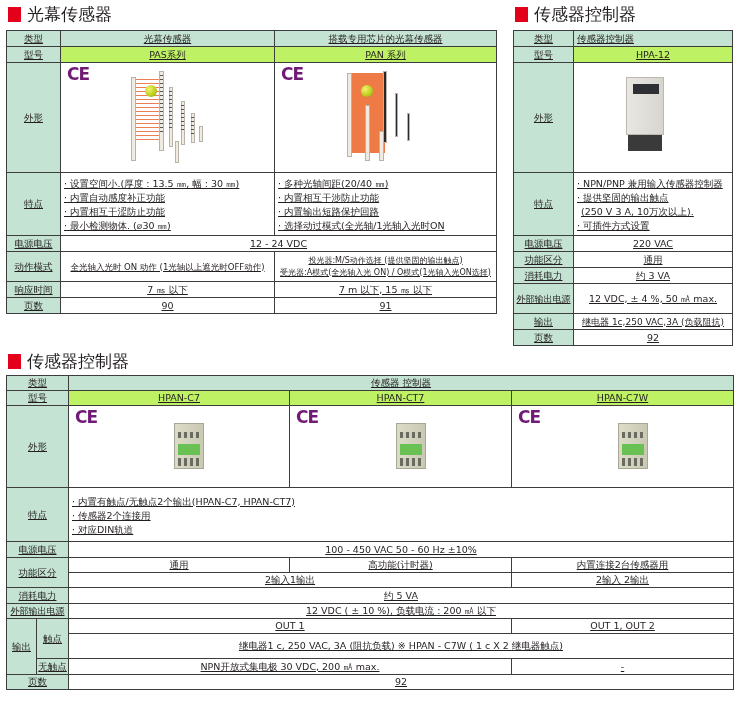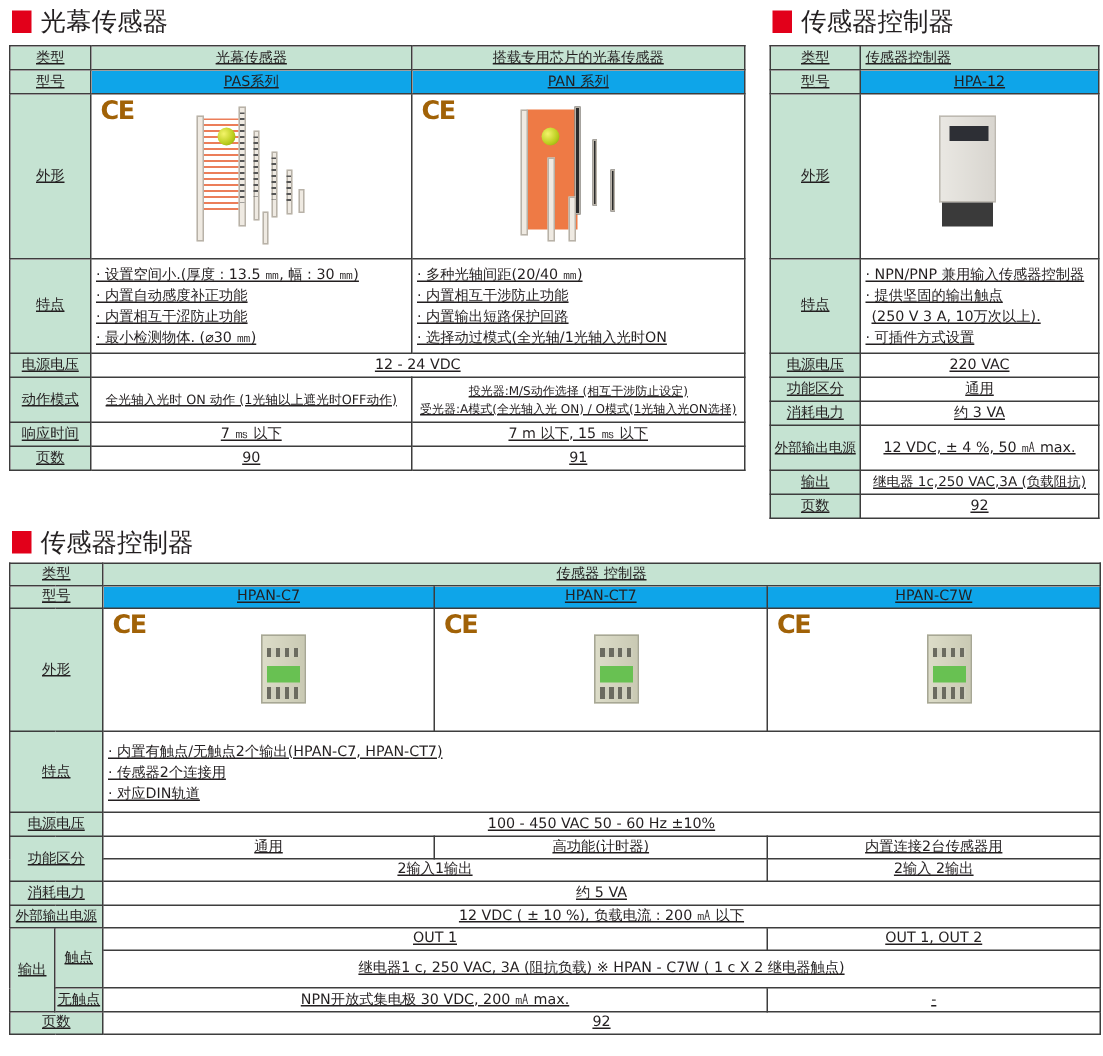--- a/index.html
+++ b/index.html
@@ -6,26 +6,26 @@
   html, body { width: 735px; height: 704px; background: #ffffff; overflow: hidden; }
   body { position: relative; font-family: "DejaVu Sans", "Liberation Sans", sans-serif; color: #231f20; }
 
   .heading { position: absolute; display: flex; align-items: center; font-size: 17px; color: #231f20; font-weight: normal; }
   .heading .sq { width: 13px; height: 15px; background: #e2001a; margin-right: 6px; display: inline-block; }
 
   table { position: absolute; border-collapse: collapse; table-layout: fixed; font-size: 9.5px; text-decoration: underline; }
   td { border: 1px solid #3d3d3d; text-align: center; vertical-align: middle; padding: 0 3px; line-height: 14px; white-space: nowrap; overflow: hidden; }
   td.lbl { background: #c5e3d2; }
   tr.type-row td.val { background: #c5e3d2; }
-  tr.model-row td.val { background: #0ea5e9; }
+  tr.model-row td.val { background: #bef264; }
   .feat { padding-top: 2px; text-align: left; vertical-align: middle; }
   .feat div { line-height: 14px; }
 
   .img-cell { position: relative; vertical-align: top; }
-  .ce { position: absolute; left: 6px; top: 4px; font-family: "DejaVu Sans", sans-serif; font-weight: bold; font-size: 17px; letter-spacing: -1px; color: #a16207; }
+  .ce { position: absolute; left: 6px; top: 4px; font-family: "DejaVu Sans", sans-serif; font-weight: bold; font-size: 17px; letter-spacing: -1px; color: #701a75; }
 
   
   .pas { position: absolute; left: 70px; top: 8px; width: 90px; height: 92px; }
   .bar { position: absolute; background: #efeae2; border: 1px solid #b8b2a8; }
   .rays { position: absolute; background: repeating-linear-gradient(180deg, #e8673c 0 1px, transparent 1px 4px); opacity: .85; }
   .ball { position: absolute; border-radius: 50%; background: radial-gradient(circle at 35% 35%, #f4f46a, #b9cc1c 60%, #7f9a0f); }
   .dots { position: absolute; width: 3px; background: repeating-linear-gradient(180deg, #555 0 1px, transparent 1px 4px); }
 
   
   .pan { position: absolute; left: 60px; top: 6px; width: 110px; height: 98px; }
@@ -118,21 +118,21 @@
     </td>
   </tr>
   <tr style="height:16px">
     <td class="lbl">电源电压</td>
     <td colspan="2">12 - 24 VDC</td>
   </tr>
   <tr style="height:30px">
     <td class="lbl">动作模式</td>
     <td style="font-size:8.5px">全光轴入光时 ON 动作 (1光轴以上遮光时OFF动作)</td>
     <td style="font-size:8px; line-height:12px">
-      <div>投光器:M/S动作选择 (相互干涉防止设定)</div>
+      <div>投光器:M/S动作选择 (提供坚固的输出触点)</div>
       <div>受光器:A模式(全光轴入光 ON) / O模式(1光轴入光ON选择)</div>
     </td>
   </tr>
   <tr style="height:16px">
     <td class="lbl">响应时间</td>
     <td>7 ㎳ 以下</td>
     <td>7 m 以下, 15 ㎳ 以下</td>
   </tr>
   <tr style="height:16px">
     <td class="lbl">页数</td>

